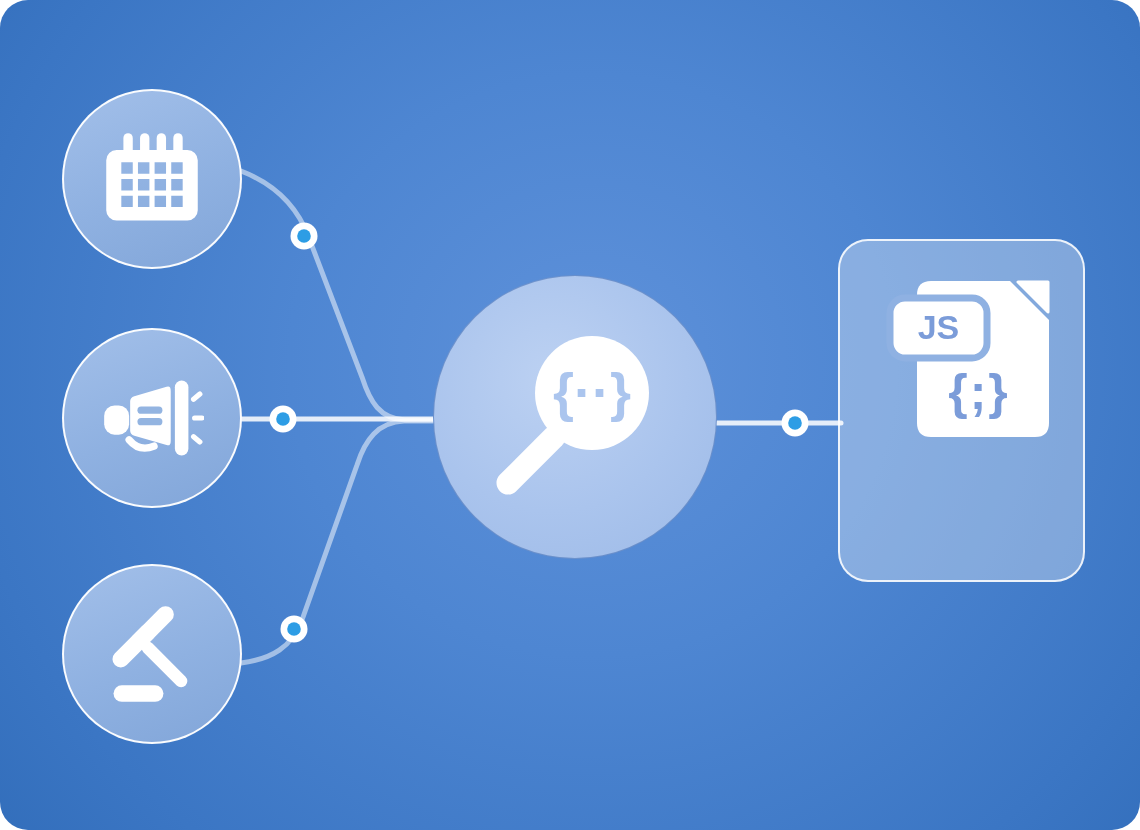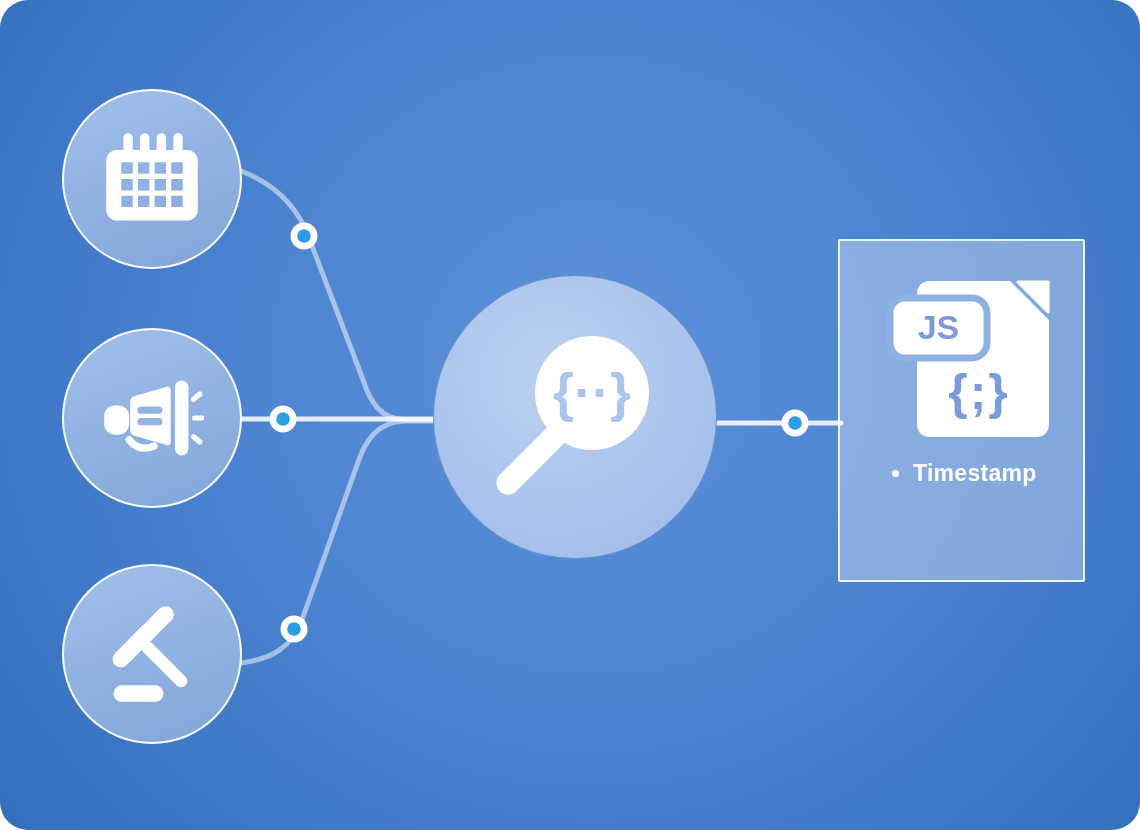--- a/index.html
+++ b/index.html
@@ -26,21 +26,21 @@
   
   .hub{
     position:absolute;left:433px;top:275px;width:284px;height:284px;border-radius:50%;
     background:radial-gradient(circle at 42% 36%, #bcd1f2 0%, #aac4ed 55%, #9dbae7 100%);
     border:1px solid rgba(58,104,176,.55);
     box-sizing:border-box;
   }
 
   
   .card{
-    position:absolute;left:838px;top:239px;width:247px;height:343px;border-radius:2px;
+    position:absolute;left:838px;top:239px;width:247px;height:343px;border-radius:30px;
     background:rgba(255,255,255,.33);
     border:2px solid rgba(255,255,255,.85);
     box-sizing:border-box;
   }
   .jsfile{position:absolute;left:37px;top:40px;width:172px;height:156px;overflow:visible;}
   .out-list{
     position:absolute;left:52px;top:216px;margin:0;padding:0;list-style:none;
   }
   .out-list li{
     display:flex;align-items:center;gap:14px;height:32px;
@@ -124,20 +124,16 @@
   <div class="card">
     <svg class="jsfile" viewBox="-40 0 172 156">
       <path fill="#ffffff" d="M14 0 H93 L132 39 V142 Q132 156 118 156 H14 Q0 156 0 142 V14 Q0 0 14 0 Z"></path>
       <path fill="#ffffff" stroke="#ffffff" stroke-width="3" stroke-linejoin="round" d="M101 1 L131 1 L131 31 Z"></path>
       <rect x="-27" y="17" width="97" height="60" rx="15" fill="#ffffff" stroke="#8FB1E2" stroke-width="7"></rect>
       <text x="21.5" y="49" text-anchor="middle" dominant-baseline="middle" font-family="Liberation Sans, sans-serif" font-size="34" font-weight="800" fill="#7B9CD9">JS</text>
       <text x="62" y="115" text-anchor="middle" dominant-baseline="middle" font-family="Liberation Sans, sans-serif" font-size="50" font-weight="800" letter-spacing="2" fill="#7B9CD9">{;}</text>
     </svg>
 
     <ul class="out-list">
-      <li>
-        <span class="bullet"></span>
-        <span>Timestamp</span>
-      </li>
     </ul>
   </div>
 
 </div>
 
 </body></html>

